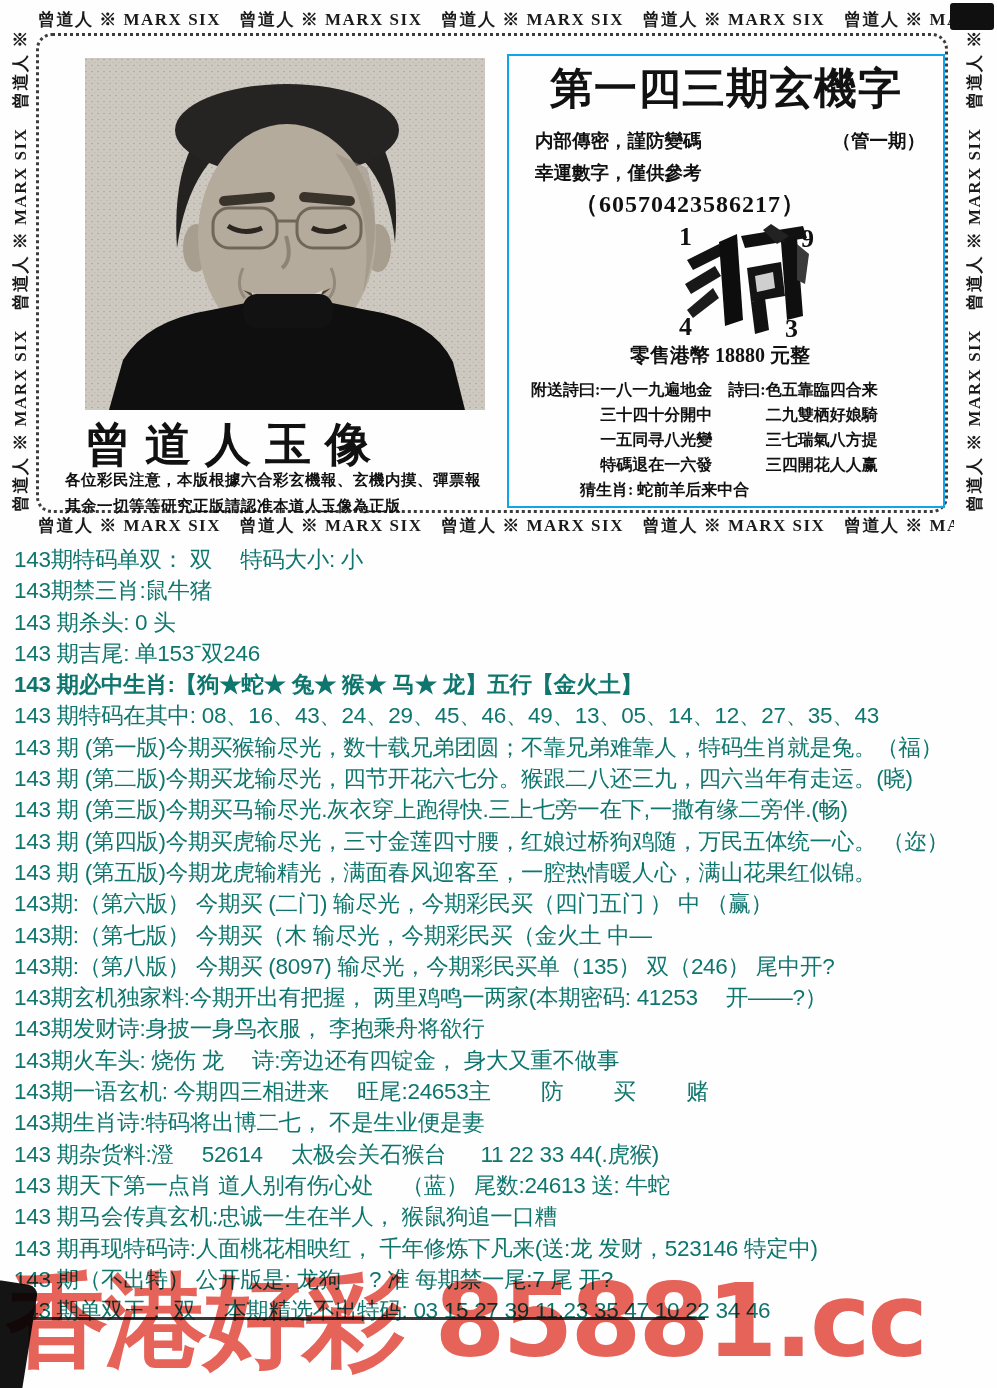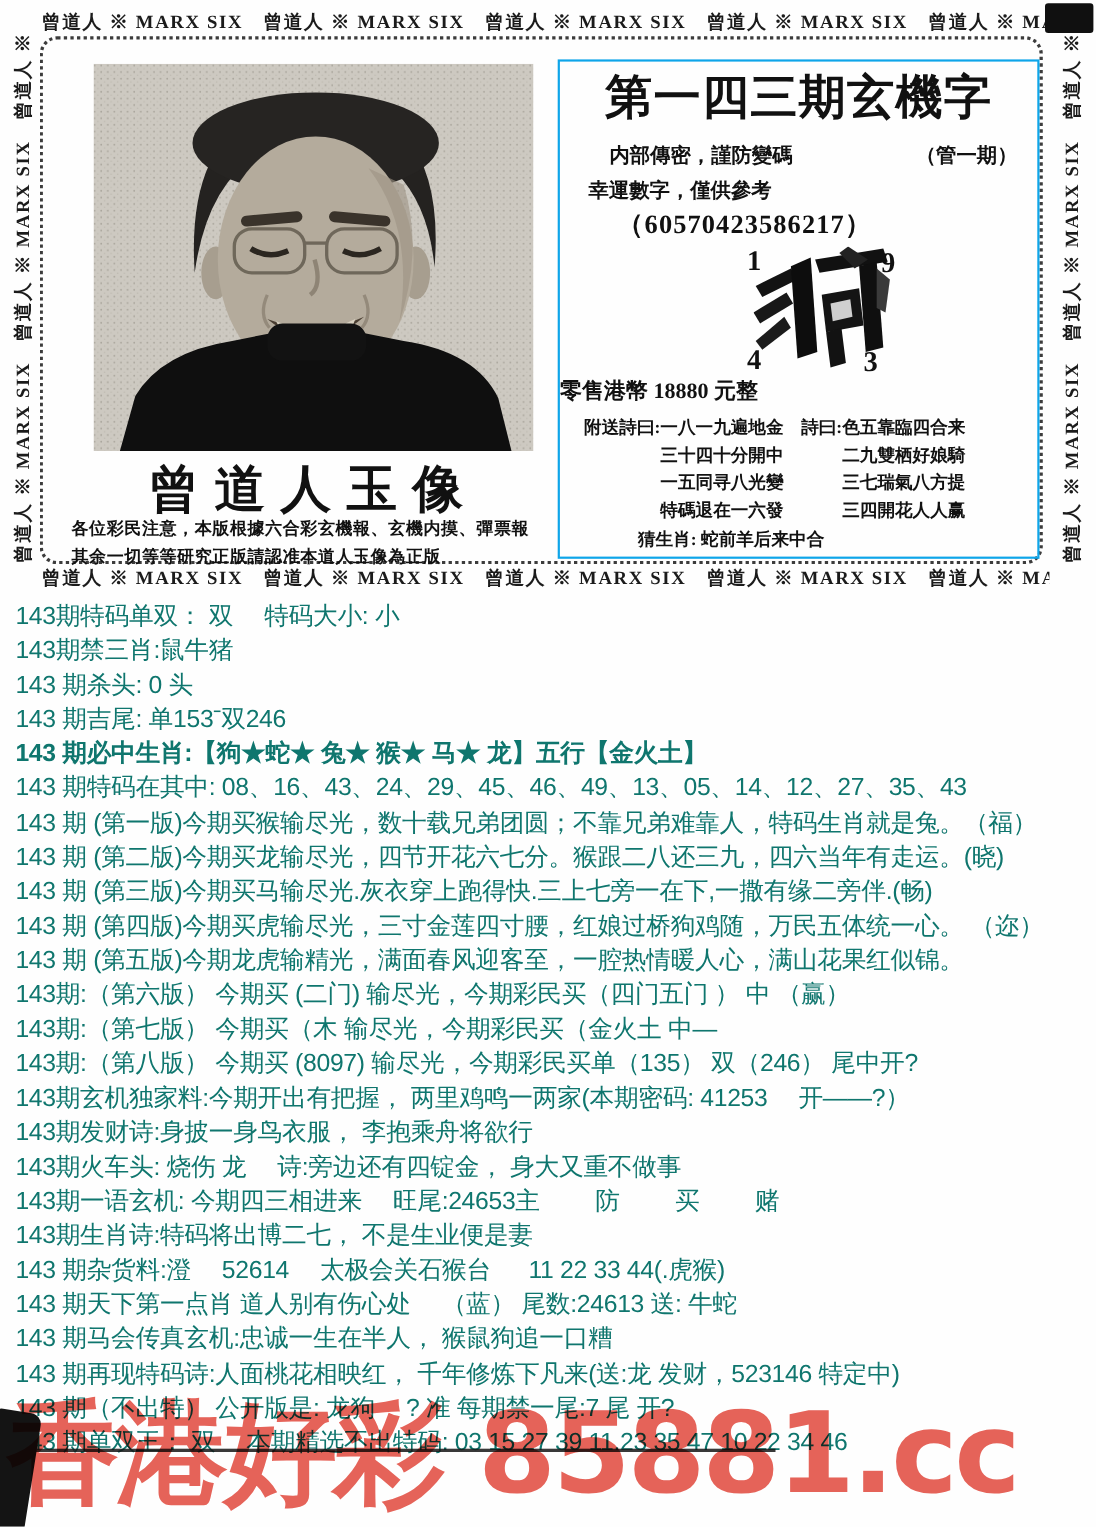--- a/index.html
+++ b/index.html
@@ -19,44 +19,44 @@
   .b-right{left:962px;top:512px;}
   .corner-blob{position:absolute;left:950px;top:3px;width:44px;height:27px;
                background:#101010;border-radius:3px;}
 
   
   .frame{position:absolute;left:36px;top:33px;width:906px;height:474px;
          border:3px dotted #3c3c3c;border-radius:16px;}
 
   
   .photo{position:absolute;left:46px;top:22px;width:400px;height:352px;}
-  .caption{position:absolute;left:46px;top:378px;width:400px;text-align:center;
+  .caption{position:absolute;left:46px;top:378px;width:400px;
            font-size:46px;font-weight:700;font-family:Liberation Sans, sans-serif;
            letter-spacing:14px;}
   .note{position:absolute;left:26px;width:446px;font-size:15.5px;font-weight:600;
         white-space:nowrap;letter-spacing:0.5px;}
   .note1{top:434px;}
   .note2{top:460px;}
 
   
   .mbox{position:absolute;left:468px;top:18px;width:434px;height:450px;
         border:2px solid #0ea5e9;overflow:hidden;}
   .mb-title{margin-top:4px;text-align:center;font-size:43px;font-weight:700;
             font-family:"DejaVu Sans",sans-serif;letter-spacing:1px;}
   .mb-row{display:flex;justify-content:space-between;padding:0 18px 0 26px;
-          margin-top:10px;font-size:18.5px;font-weight:600;margin-left:19px;}
+          margin-top:10px;font-size:18.5px;font-weight:600;}
   .mb-line2{padding-left:26px;margin-top:7px;font-size:18.5px;font-weight:600;}
-  .mb-lucky{margin-top:3px;padding-left:52px;font-size:24px;font-weight:600;
+  .mb-lucky{margin-top:3px;padding-left:65px;font-size:24px;font-weight:600;
             font-family:"Liberation Serif",serif;letter-spacing:1px;}
   .glyph-area{position:relative;height:120px;margin-top:2px;}
   .gnum{position:absolute;font-family:"Liberation Serif",serif;font-size:26px;font-weight:700;}
   .gn1{left:170px;top:0px;} .gn9{left:292px;top:2px;}
   .gn4{left:170px;top:90px;} .gn3{left:276px;top:92px;}
   .glyph-svg{position:absolute;left:176px;top:2px;}
-  .mb-price{margin-top:0px;text-align:left;padding-right:12px;font-size:20px;
+  .mb-price{margin-top:0px;text-align:center;padding-right:12px;font-size:20px;
             font-weight:600;font-family:"Liberation Serif",serif;}
   .poems{display:flex;margin-top:8px;padding-left:22px;font-size:16px;font-weight:600;
          line-height:25px;font-family:"Liberation Serif",serif;}
   .poem-block{display:flex;}
   .poem-left{margin-right:16px;}
   .plabel{white-space:nowrap;}
   .guess-row{display:flex;gap:28px;padding-left:71px;font-size:16px;font-weight:700;
              font-family:"Liberation Serif",serif;margin-top:3px;flex-direction:column;}
   .guess2{padding-left:96px;font-size:16px;font-weight:700;
           font-family:"Liberation Serif",serif;}

